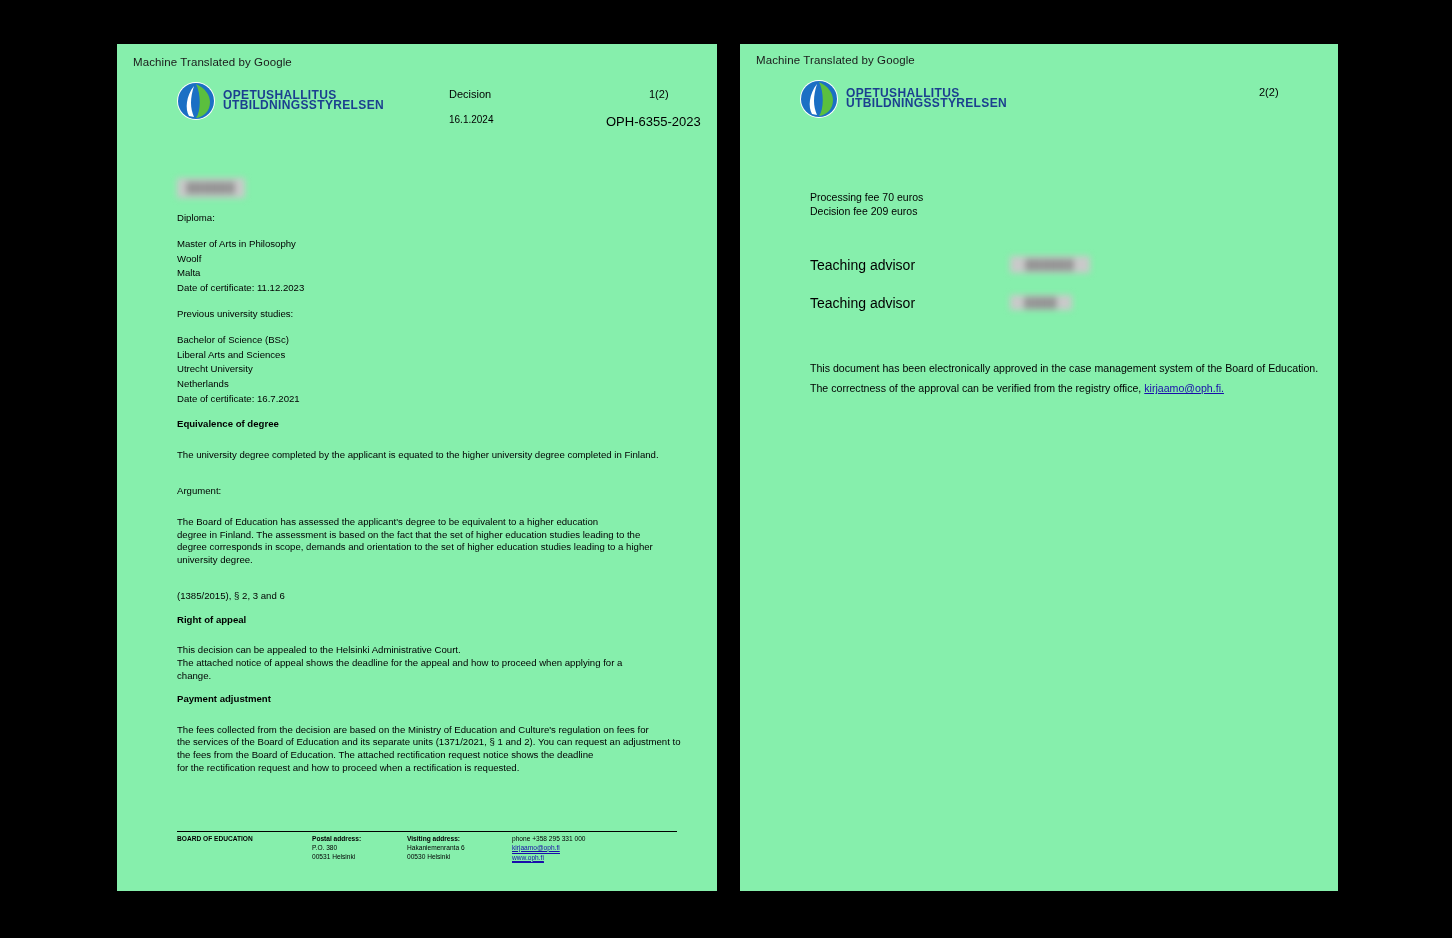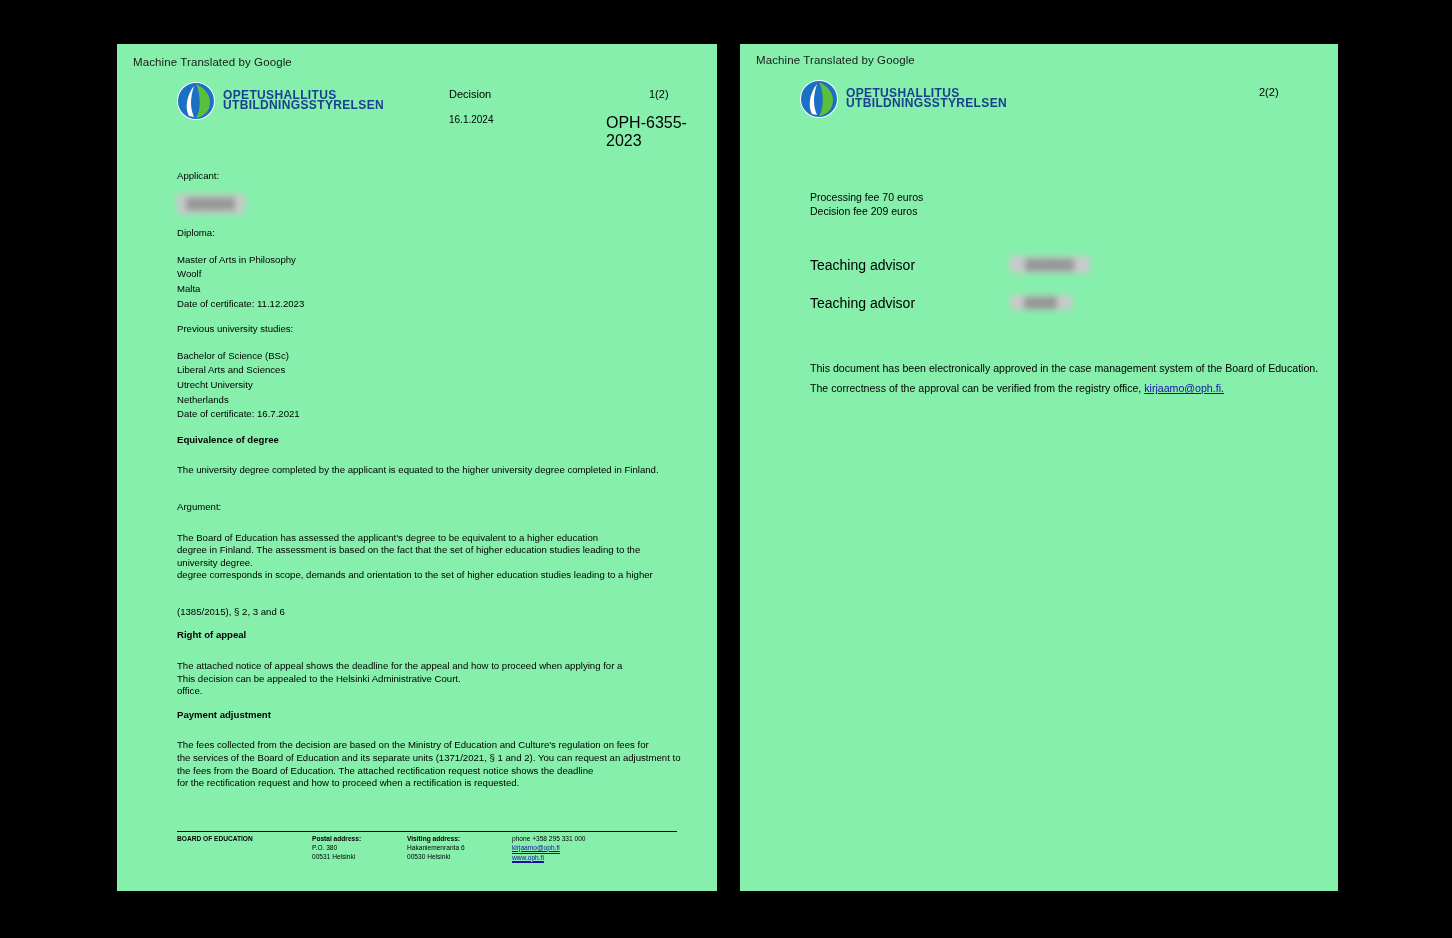--- a/index.html
+++ b/index.html
@@ -95,21 +95,21 @@
   .hdr-center2 {
     position: absolute;
     left: 318px;
     top: 40px;
     font-size: 10px;
   }
   .hdr-right2 {
     position: absolute;
     left: 475px;
     top: 40px;
-    font-size: 16px;
+    font-size: 13px;
   }
   .pg2-right {
     position: absolute;
     left: 505px;
     top: 14px;
     font-size: 11px;
   }
   .body-area {
     margin-left: 46px;
     margin-top: 30px;
@@ -218,21 +218,20 @@
         </div>
       </div>
       <div class="hdr-center">Decision</div>
       <div class="hdr-right">1(2)</div>
       <div class="hdr-center2">16.1.2024</div>
       <div class="hdr-right2">OPH-6355-2023</div>
     </div>
 
     <div class="body-area">
 
-      <div class="lbl">Applicant:</div>
       <div class="redact redact-name">██████</div>
 
       <div class="lbl">Diploma:</div>
       <div class="gap-sm"></div>
       <div class="blk">Master of Arts in Philosophy</div>
       <div class="blk">Woolf</div>
       <div class="blk">Malta</div>
       <div class="blk">Date of certificate: 11.12.2023</div>
 
       <div class="gap-sm"></div>
@@ -247,32 +246,32 @@
       <div class="gap-sm"></div>
       <div class="bold">Equivalence of degree</div>
       <div class="gap-md"></div>
       <div class="para">The university degree completed by the applicant is equated to the higher university degree completed in Finland.</div>
 
       <div class="gap-lg"></div>
       <div>Argument:</div>
       <div class="gap-md"></div>
       <div class="para">The Board of Education has assessed the applicant's degree to be equivalent to a higher education</div>
       <div class="para">degree in Finland. The assessment is based on the fact that the set of higher education studies leading to the</div>
+      <div class="para">degree corresponds in scope, demands and orientation to the set of higher education studies leading to a higher</div>
       <div class="para">university degree.</div>
-      <div class="para">degree corresponds in scope, demands and orientation to the set of higher education studies leading to a higher</div>
 
       <div class="gap-lg"></div>
       <div class="para">(1385/2015), § 2, 3 and 6</div>
 
       <div class="gap-sm"></div>
       <div class="bold">Right of appeal</div>
       <div class="gap-md"></div>
+      <div class="para">This decision can be appealed to the Helsinki Administrative Court.</div>
       <div class="para">The attached notice of appeal shows the deadline for the appeal and how to proceed when applying for a</div>
-      <div class="para">This decision can be appealed to the Helsinki Administrative Court.</div>
-      <div class="para">office.</div>
+      <div class="para">change.</div>
 
       <div class="gap-sm"></div>
       <div class="bold">Payment adjustment</div>
       <div class="gap-md"></div>
       <div class="para">The fees collected from the decision are based on the Ministry of Education and Culture's regulation on fees for</div>
       <div class="para">the services of the Board of Education and its separate units (1371/2021, § 1 and 2). You can request an adjustment to</div>
       <div class="para">the fees from the Board of Education. The attached rectification request notice shows the deadline</div>
       <div class="para">for the rectification request and how to proceed when a rectification is requested.</div>
     </div>
 

